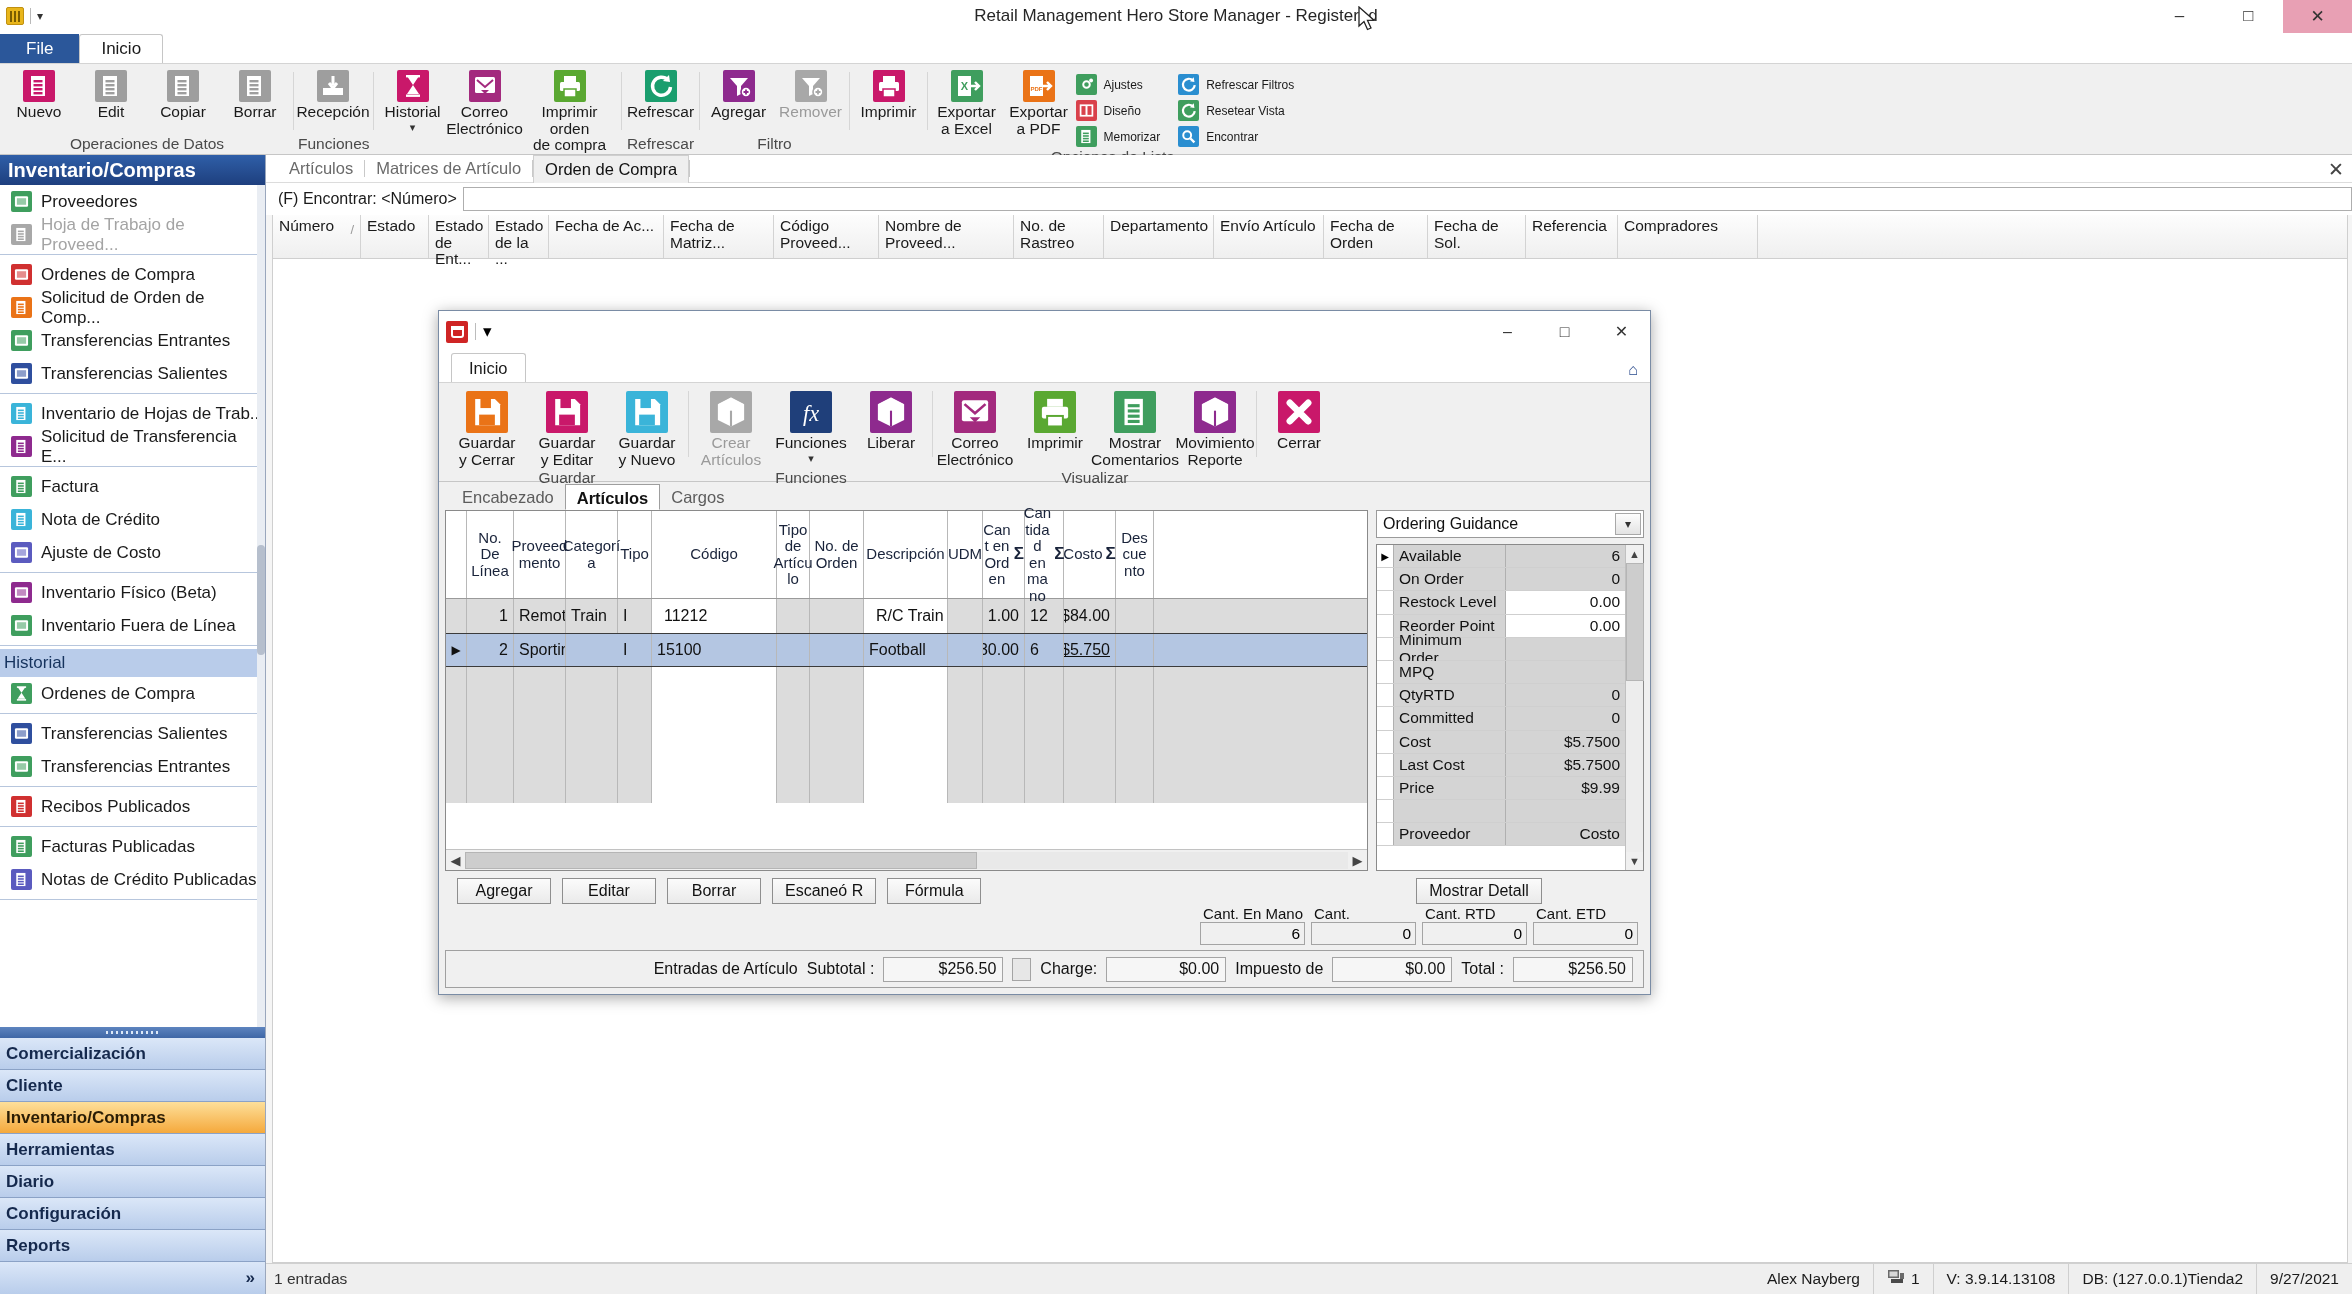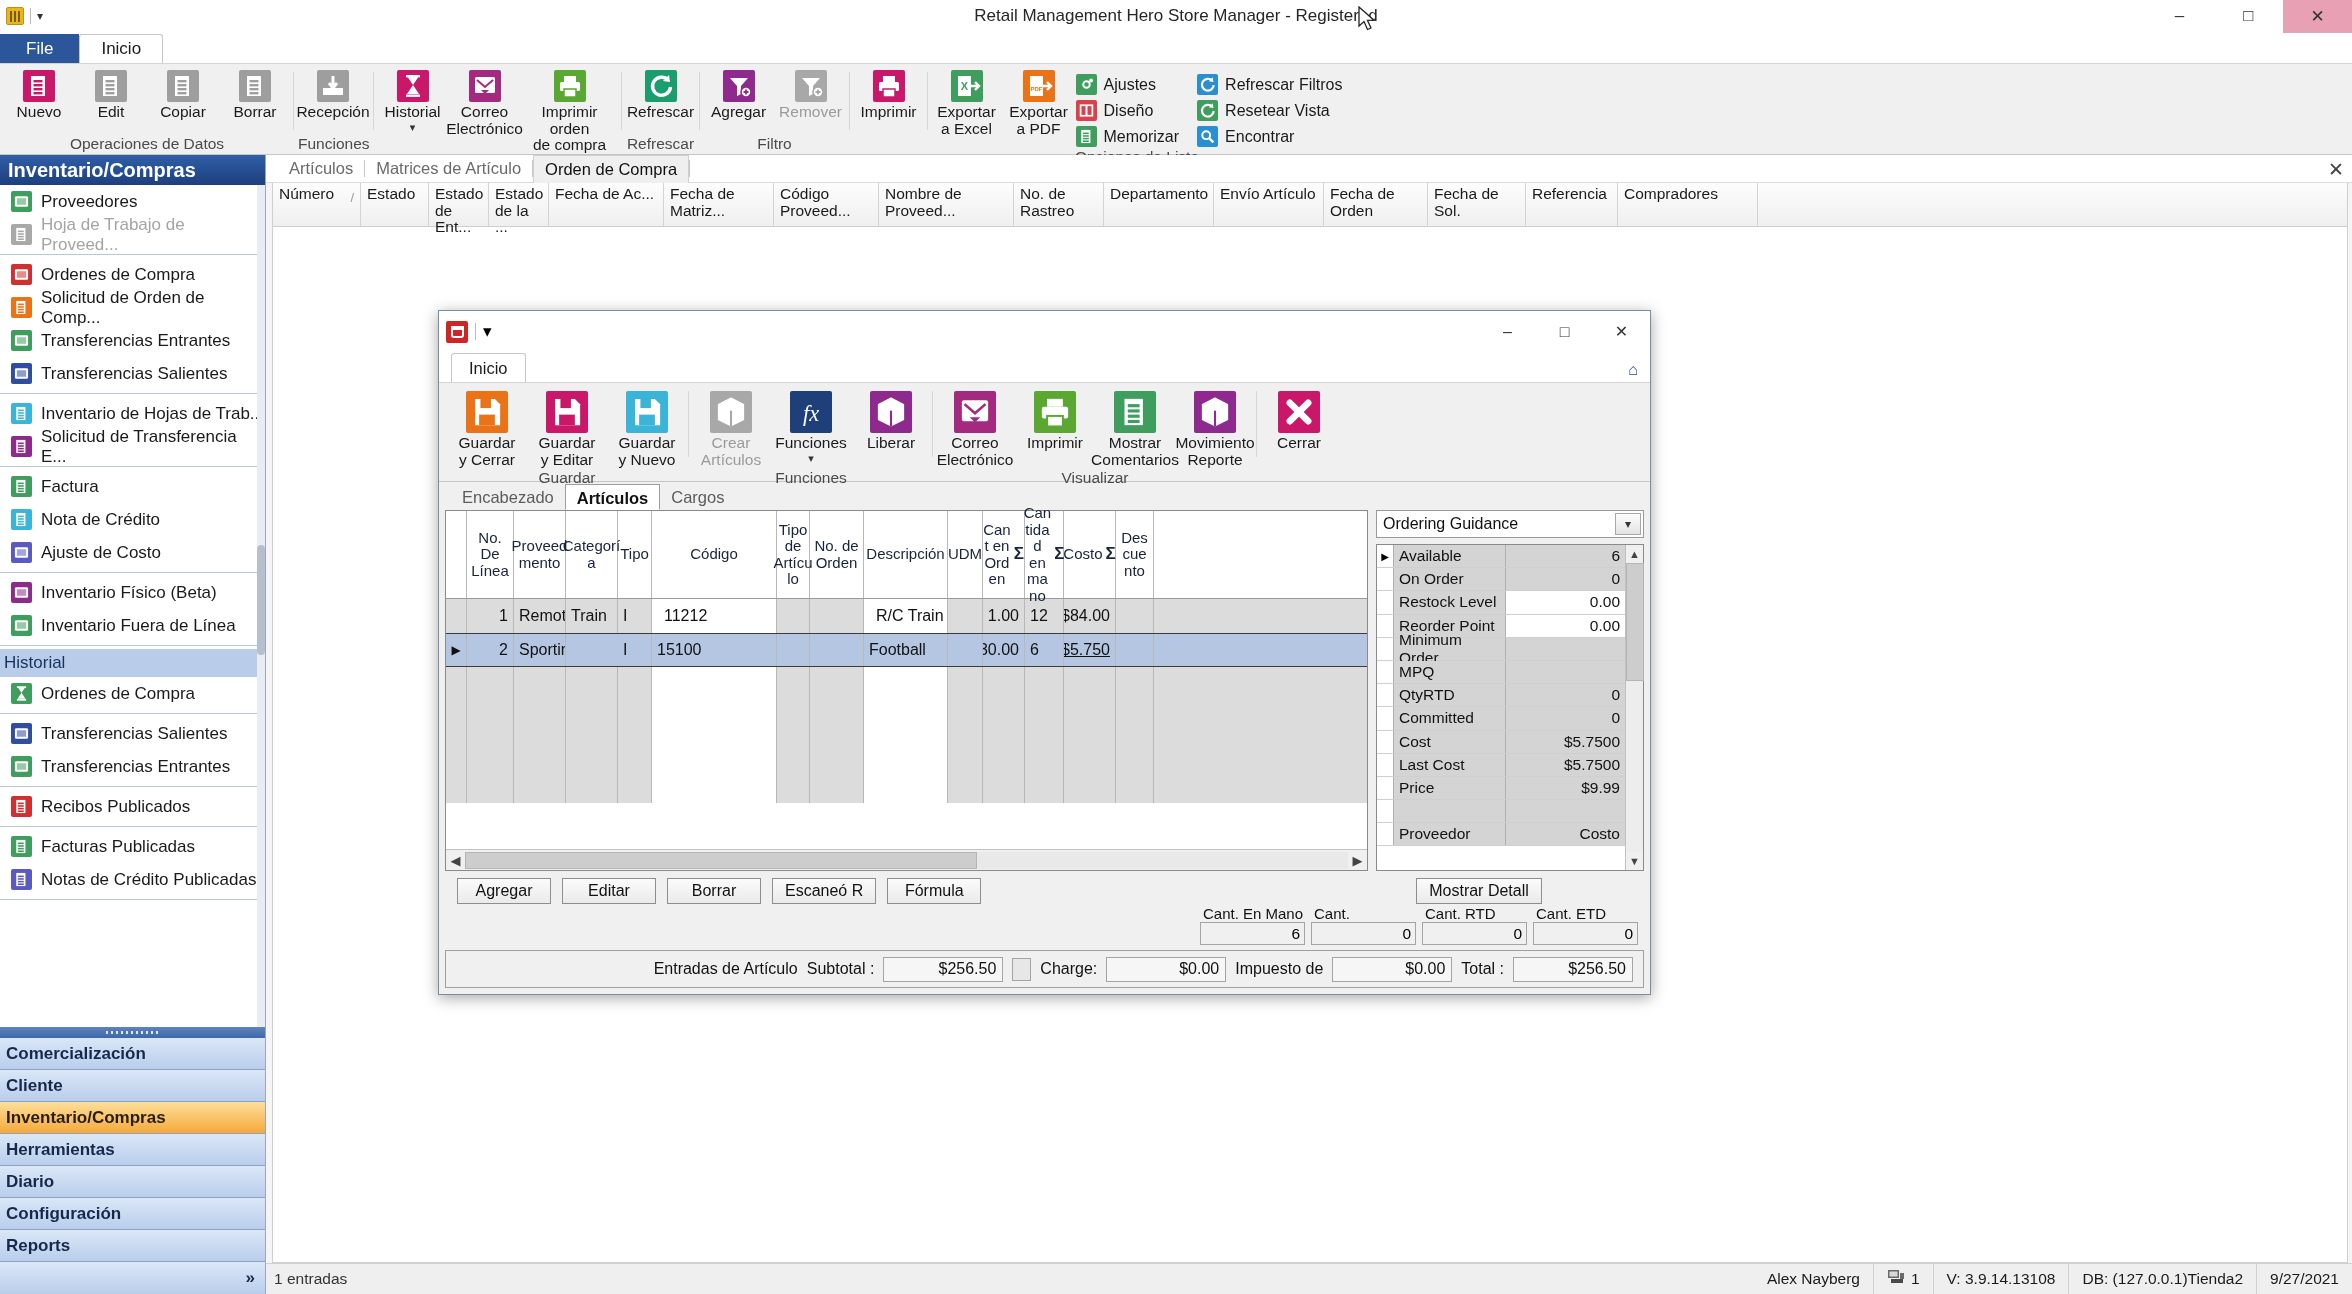--- a/index.html
+++ b/index.html
@@ -72,21 +72,21 @@
     font-size:15.5px; color:#1a1a1a; text-align:center; line-height:1.08; padding-top:2px;
   }
   .rbtn.wide { width:96px; }
   .rbtn.dis { color:#9a9a9a; }
   .ico { width:32px; height:32px; border-radius:2px; position:relative; display:block; }
   .rbtn .lbl { white-space:pre-line; }
   .rbtn .dcaret { font-size:11px; line-height:8px; color:#333; }
   
   .listopts { display:flex; gap:18px; padding-top:6px; }
   .listcol { display:flex; flex-direction:column; gap:5px; }
-  .lrow { display:flex; align-items:center; gap:7px; font-size:16px; color:#1a1a1a; }
+  .lrow { display:flex; align-items:center; gap:7px; font-size:12px; color:#1a1a1a; }
   .lico { width:21px; height:21px; border-radius:2px; }
 
   
   .body { flex:1; display:flex; min-height:0; }
 
   .sidebar {
     width:266px; flex:none; background:#fff; display:flex; flex-direction:column;
     border-right:1px solid #9aa7bd; position:relative;
   }
   .sb-head {
@@ -806,20 +806,24 @@
       <div class="doc-tabs">
         <div class="dtab">Artículos</div>
         <div class="dtab-sep"></div>
         <div class="dtab">Matrices de Artículo</div>
         <div class="dtab-sep"></div>
         <div class="dtab active">Orden de Compra</div>
         <div class="dtab-sep"></div>
         <div class="close-x">✕</div>
       </div>
 
+      <div class="findbar">
+        <span class="lab">(F) Encontrar: &lt;Número&gt;</span>
+        <input type="text" value="" style="">
+      </div>
 
 
       <div class="maingrid">
         <div class="mg-head" id="mg-head">
             <div class="mg-col" style="width: 88px; flex: 0 0 88px;"><span>Número</span><span class="sortmark">/</span></div>
             <div class="mg-col" style="width: 68px; flex: 0 0 68px;"><span>Estado</span></div>
             <div class="mg-col" style="width: 60px; flex: 0 0 60px;"><span>Estado
 de
 Ent...</span></div>
             <div class="mg-col" style="width: 60px; flex: 0 0 60px;"><span>Estado

